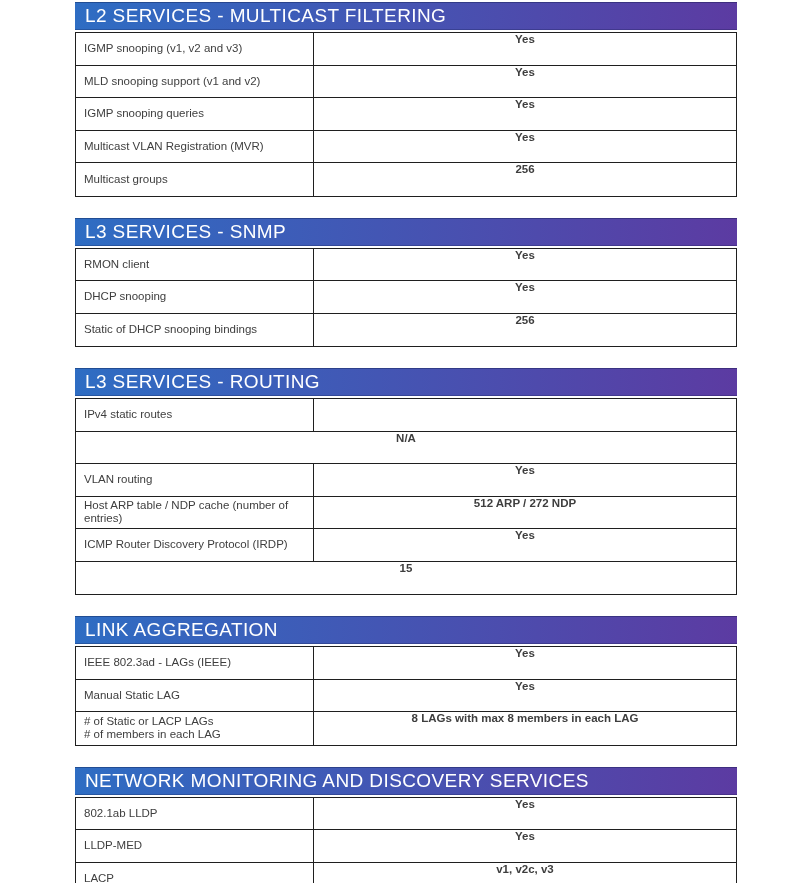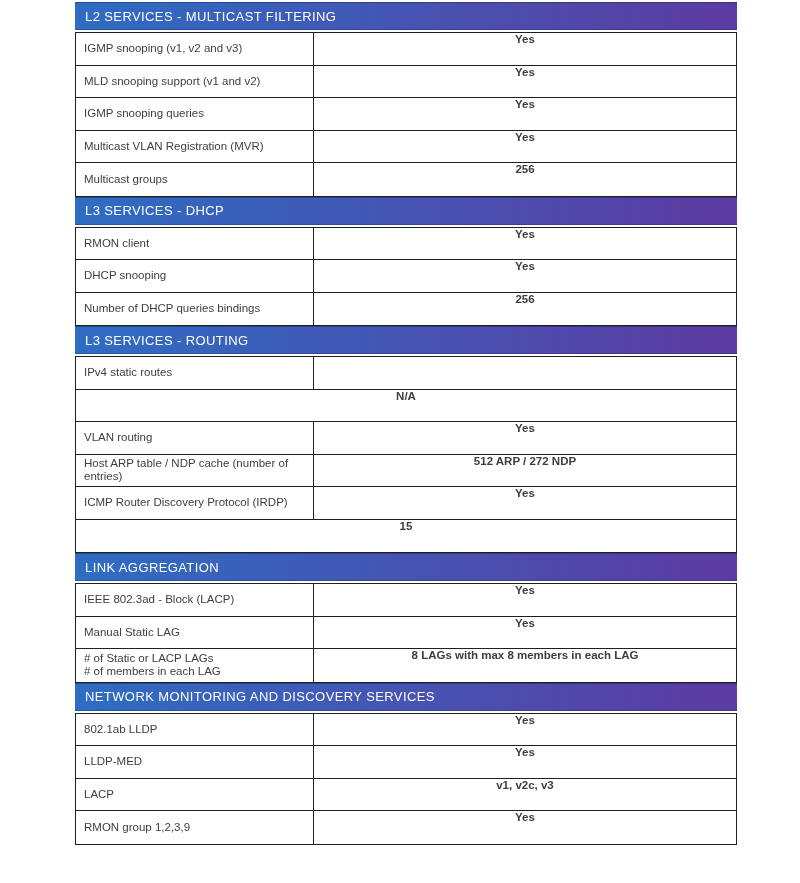--- a/index.html
+++ b/index.html
@@ -27,28 +27,28 @@
     height: 28px;
     display: flex;
     align-items: center;
     padding-left: 10px;
     background: linear-gradient(to right, var(--grad-start), var(--grad-end));
     box-shadow: inset 0 1px 0 rgba(10,20,60,0.35), inset 0 -1px 0 rgba(10,20,60,0.25);
     margin-bottom: 2px;
   }
   .section-title {
     color: var(--header-text);
-    font-size: 13px;
+    font-size: 19px;
     letter-spacing: 0.4px;
     font-weight: 400;
     white-space: nowrap;
   }
   .rows-group {
     border: 1.5px solid var(--border);
-    margin-bottom: 0;
+    margin-bottom: 21px;
   }
   .spec-row {
     display: flex;
     height: 32.5px;
     border-bottom: 1.5px solid var(--border);
   }
   .spec-row:last-child { border-bottom: none; }
   .label-cell {
     width: 238px;
     flex: 0 0 238px;
@@ -116,42 +116,42 @@
       <div class="spec-row">
         <div class="label-cell">
           <span class="label-text">Multicast groups</span>
         </div>
         <div class="value-cell">
           <span class="value-text">256</span>
         </div>
       </div>
     </div>
     <div class="section-header">
-      <span class="section-title">L3 SERVICES - DHCP</span>
+      <span class="section-title">L3 SERVICES - SNMP</span>
     </div>
     <div class="rows-group">
       <div class="spec-row">
         <div class="label-cell">
           <span class="label-text">RMON client</span>
         </div>
         <div class="value-cell">
           <span class="value-text">Yes</span>
         </div>
       </div>
       <div class="spec-row">
         <div class="label-cell">
           <span class="label-text">DHCP snooping</span>
         </div>
         <div class="value-cell">
           <span class="value-text">Yes</span>
         </div>
       </div>
       <div class="spec-row">
         <div class="label-cell">
-          <span class="label-text">Number of DHCP queries bindings</span>
+          <span class="label-text">Static of DHCP snooping bindings</span>
         </div>
         <div class="value-cell">
           <span class="value-text">256</span>
         </div>
       </div>
     </div>
     <div class="section-header">
       <span class="section-title">L3 SERVICES - ROUTING</span>
     </div>
     <div class="rows-group">
@@ -194,21 +194,21 @@
           <span class="value-text">15</span>
         </div>
       </div>
     </div>
     <div class="section-header">
       <span class="section-title">LINK AGGREGATION</span>
     </div>
     <div class="rows-group">
       <div class="spec-row">
         <div class="label-cell">
-          <span class="label-text">IEEE 802.3ad - Block (LACP)</span>
+          <span class="label-text">IEEE 802.3ad - LAGs (IEEE)</span>
         </div>
         <div class="value-cell">
           <span class="value-text">Yes</span>
         </div>
       </div>
       <div class="spec-row">
         <div class="label-cell">
           <span class="label-text">Manual Static LAG</span>
         </div>
         <div class="value-cell">

